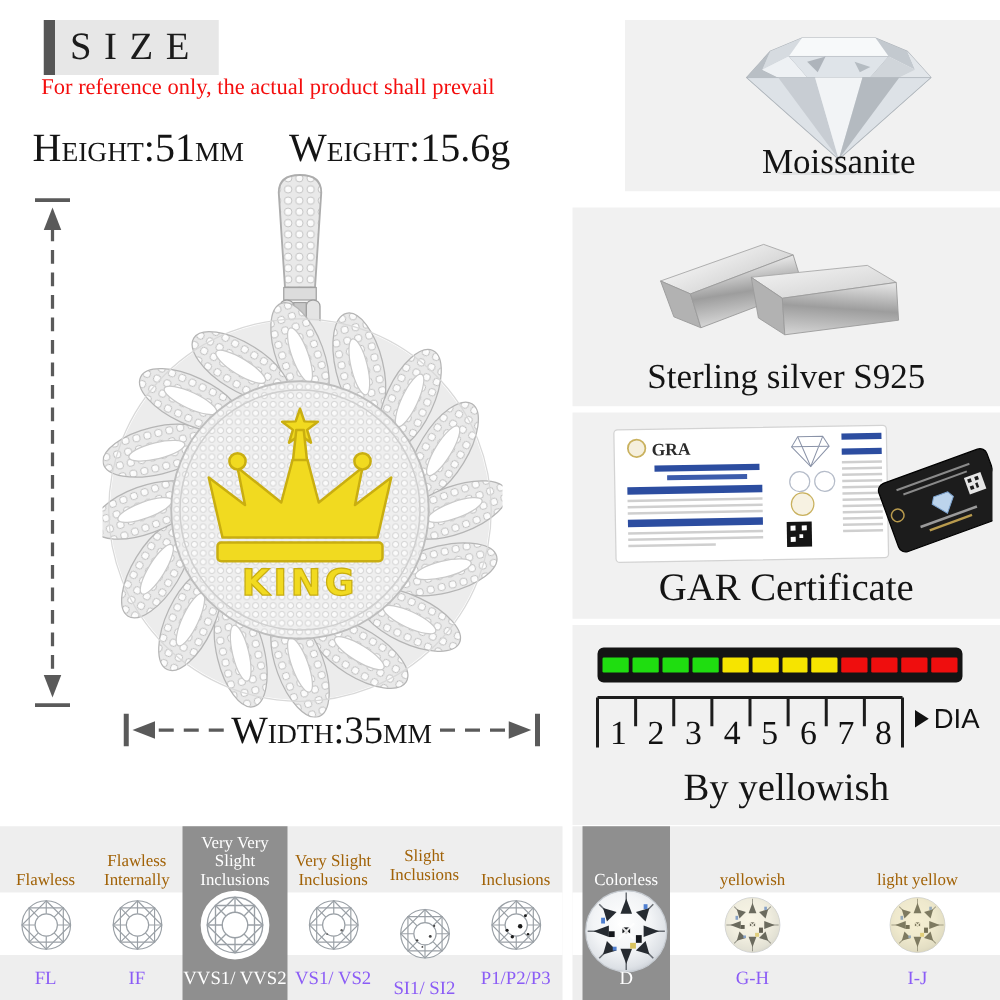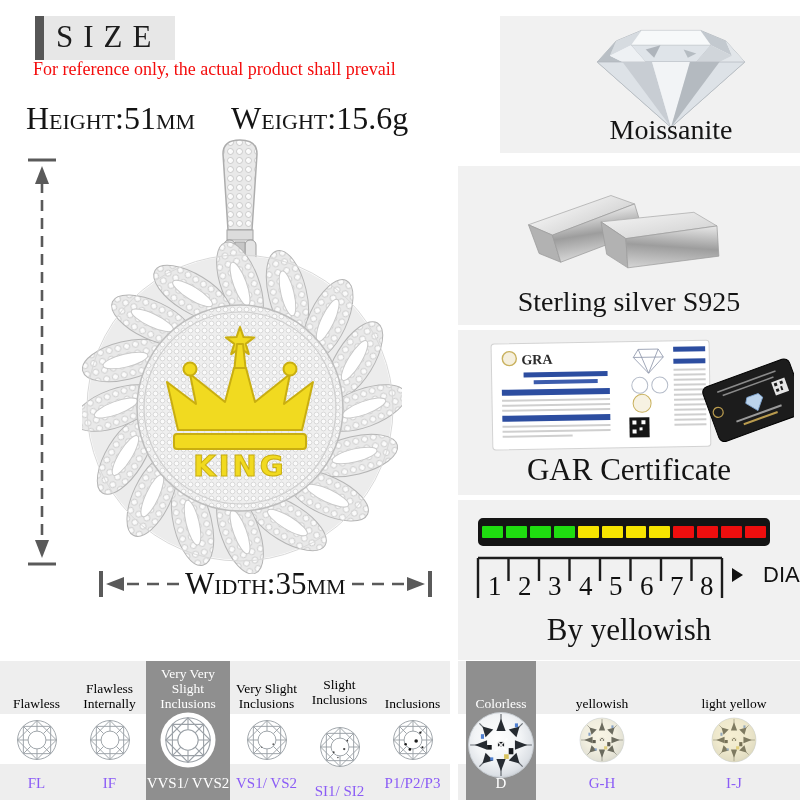--- a/index.html
+++ b/index.html
@@ -24,34 +24,34 @@
   .p1{top:16px;height:137px;margin-left:42px;}
   .p2{top:166px;height:159px;}
   .p3{top:330px;height:165px;}
   .p4{top:500px;height:160px;}
   .center-art{position:absolute;left:0;right:0;display:flex;justify-content:center;}
   
   .led-bar{position:absolute;left:20px;top:18px;width:284px;height:20px;background:#141414;
            border-radius:5px;border:4px solid #141414;display:flex;gap:3px;align-items:center;}
   .led-seg{flex:1;height:12px;border-radius:1px;}
   .ruler{position:absolute;left:18px;top:56px;}
-  .dia-flag{position:absolute;left:274px;top:62px;display:flex;align-items:center;gap:20px;}
+  .dia-flag{position:absolute;left:274px;top:62px;display:flex;align-items:center;gap:4px;}
   .dia-tri{width:0;height:0;border-left:11px solid #111;border-top:7px solid transparent;border-bottom:7px solid transparent;}
   .dia-text{font-family:"Liberation Sans",sans-serif;font-size:22px;color:#111;}
   .p4 .caption{bottom:12px;font-size:31px;}
   
   .grade-section{position:absolute;top:661px;height:139px;background:#eeeeee;}
   .clarity-section{left:0;width:450px;}
   .color-section{left:458px;width:342px;}
   .white-band{position:absolute;left:0;right:0;top:53px;height:50px;background:#fff;}
   .grade-cols{position:absolute;inset:0;display:flex;}
   .grade-col{display:flex;flex-direction:column;align-items:center;position:relative;}
   .grade-col.hl{color:#fff;z-index:2;}
   .grade-label{height:50px;display:flex;align-items:flex-end;justify-content:center;text-align:center;
-               font-size:13.5px;line-height:1.12;padding:0 2px 3px;color:#000000;}
+               font-size:13.5px;line-height:1.12;padding:0 2px 3px;color:#a16207;}
   .hl .grade-label{color:#fff;}
   .grade-gem{height:52px;display:flex;align-items:center;justify-content:center;}
   .grade-code{flex:1;display:flex;align-items:center;justify-content:center;font-size:15px;color:#8b5cf6;}
   .hl .grade-code{color:#fff;}
   .defs-holder{position:absolute;width:0;height:0;overflow:hidden;}
 </style>
 </head>
 <body>
 
 <svg class="defs-holder" aria-hidden="true">

